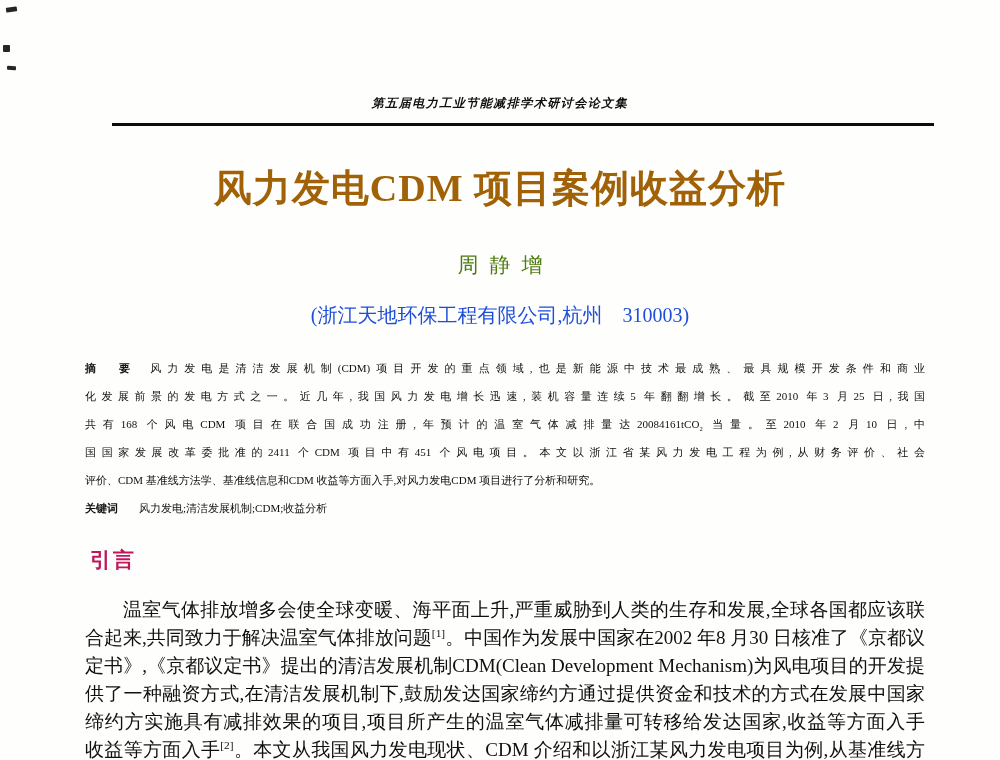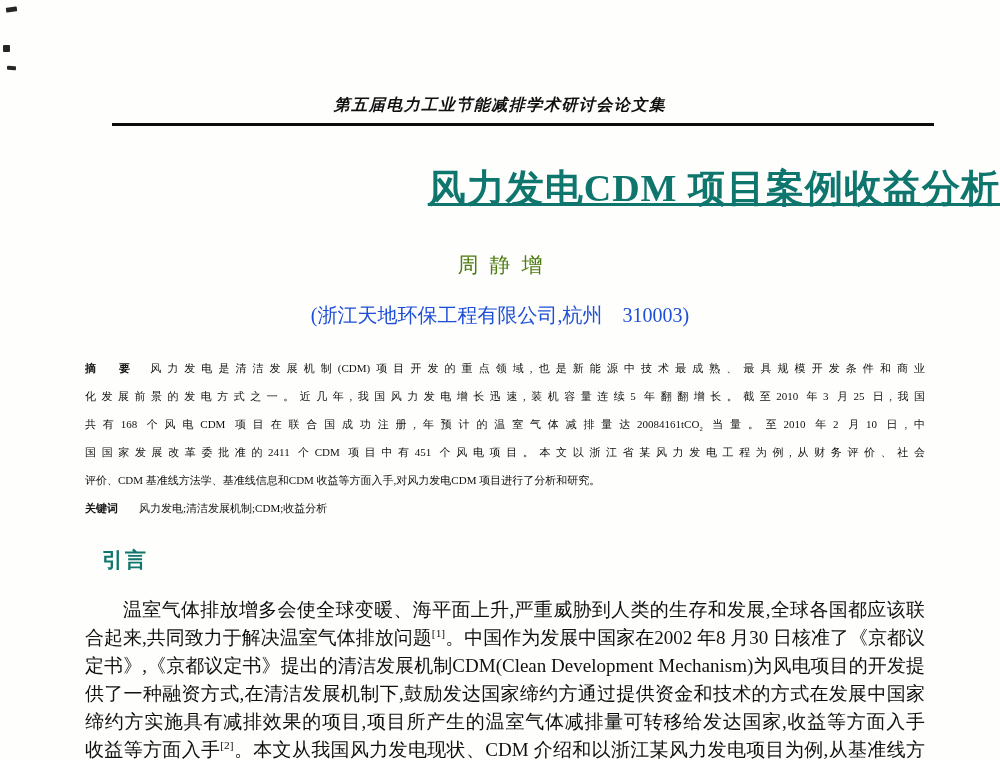--- a/index.html
+++ b/index.html
@@ -19,41 +19,40 @@
   
   .speck { position: absolute; background: #262626; border-radius: 1px; }
   .speck1 { left: 6px;  top: 7px;  width: 11px; height: 5px; transform: rotate(-8deg); }
   .speck2 { left: 3px;  top: 45px; width: 7px;  height: 7px; }
   .speck3 { left: 7px;  top: 66px; width: 9px;  height: 4px; transform: rotate(5deg); }
 
   .conf-header {
     position: absolute;
     top: 95px; left: 0; width: 100%;
     text-align: center;
-    font-size: 16px;
+    font-size: 12px;
     font-weight: bold;
     font-style: italic;
     letter-spacing: 1.5px;
     color: #101010;
   }
   .header-rule {
     position: absolute;
     top: 123px; left: 112px;
     width: 822px; height: 3px;
     background: #0c0c0c;
   }
   .paper-title {
     position: absolute;
     top: 163px; left: 0; width: 100%;
-    text-align: right;
+    text-align: center;
     font-size: 38px;
     font-weight: bold;
     letter-spacing: 1px;
-    color: #0f766e;
-    text-decoration: underline;
+    color: #a16207;
   }
   .author {
     position: absolute;
     top: 251px; left: 0; width: 100%;
     text-align: center;
     font-size: 21px;
     letter-spacing: 11px;
     padding-left: 11px;
     box-sizing: border-box;
     color: #4d7c0f;
@@ -78,25 +77,25 @@
     height: 28px; overflow: hidden;
   }
   .abs-line.no-stretch {
     text-align: left;
     text-align-last: left;
   }
   .abs-label { font-weight: bold; margin-right: 14px; }
   .kw-label  { font-weight: bold; margin-right: 21px; }
   .section-heading {
     position: absolute;
-    top: 546px; left: 102px;
+    top: 546px; left: 90px;
     font-size: 21px;
     font-weight: bold;
     letter-spacing: 2px;
-    color: #0f766e;
+    color: #be185d;
   }
   .intro {
     position: absolute;
     top: 596px; left: 85px; width: 840px;
     font-size: 19px;
     line-height: 28px;
     color: #101010;
   }
   .body-line {
     text-align: justify;

